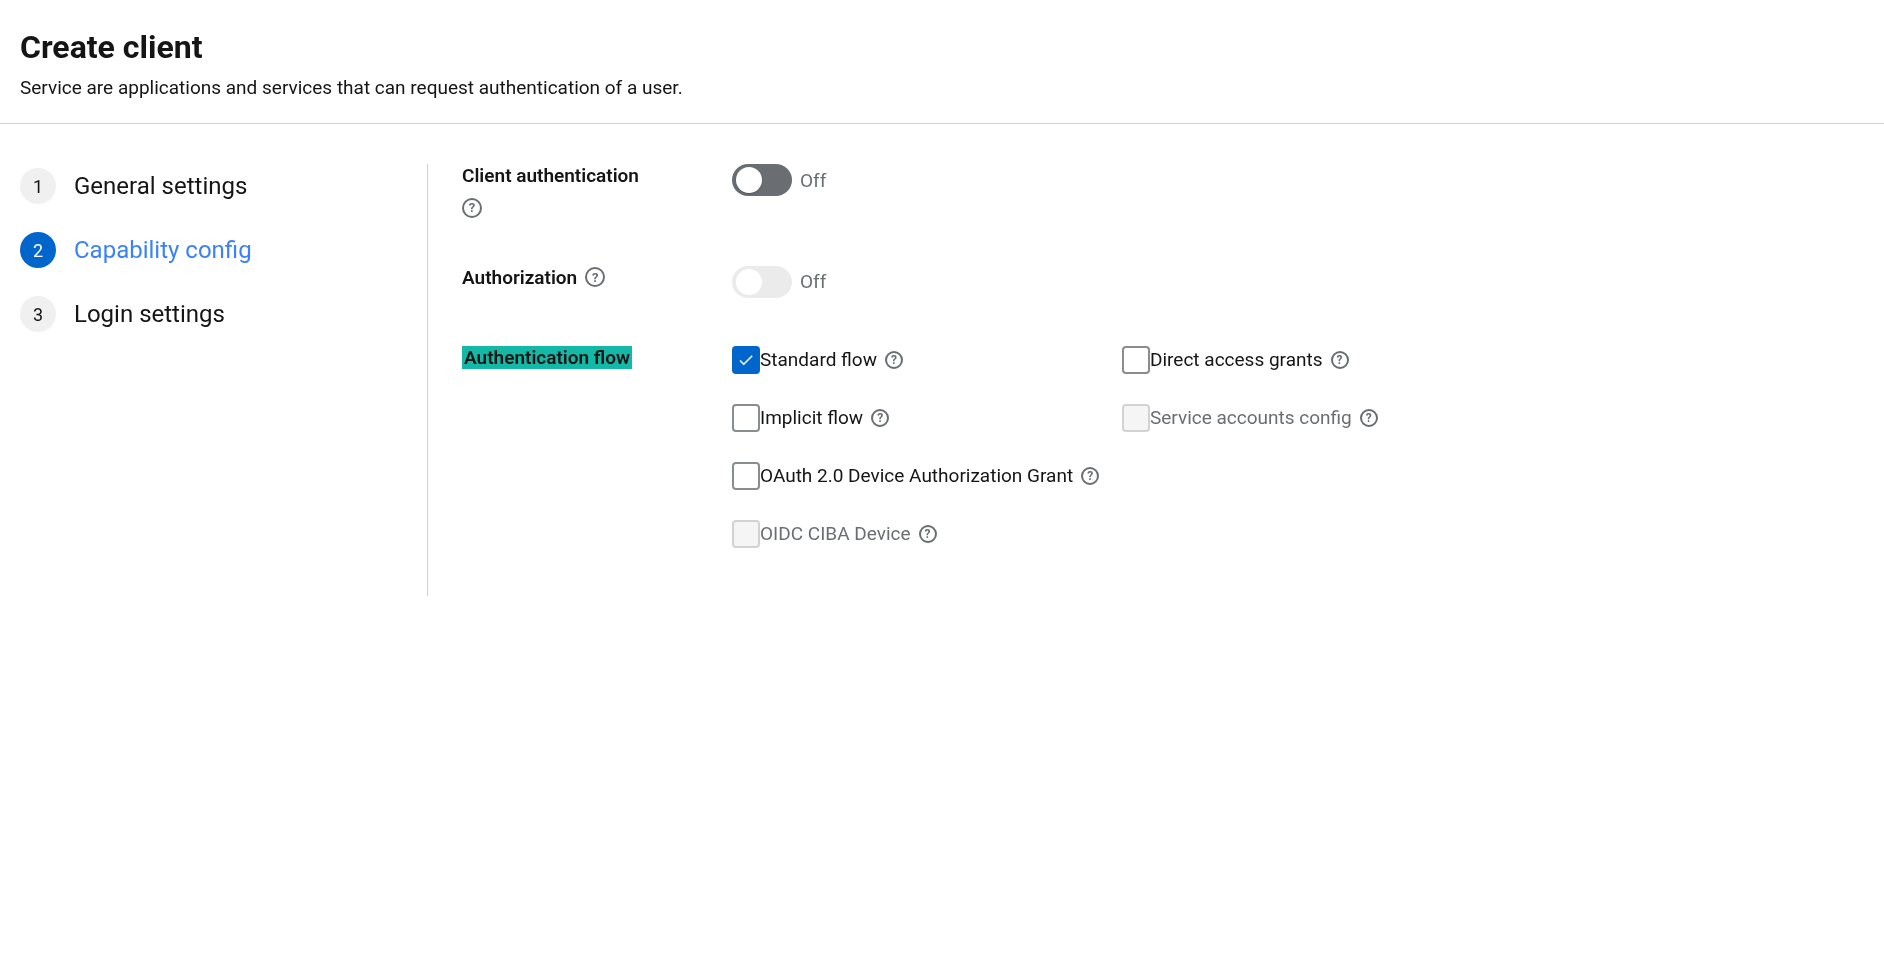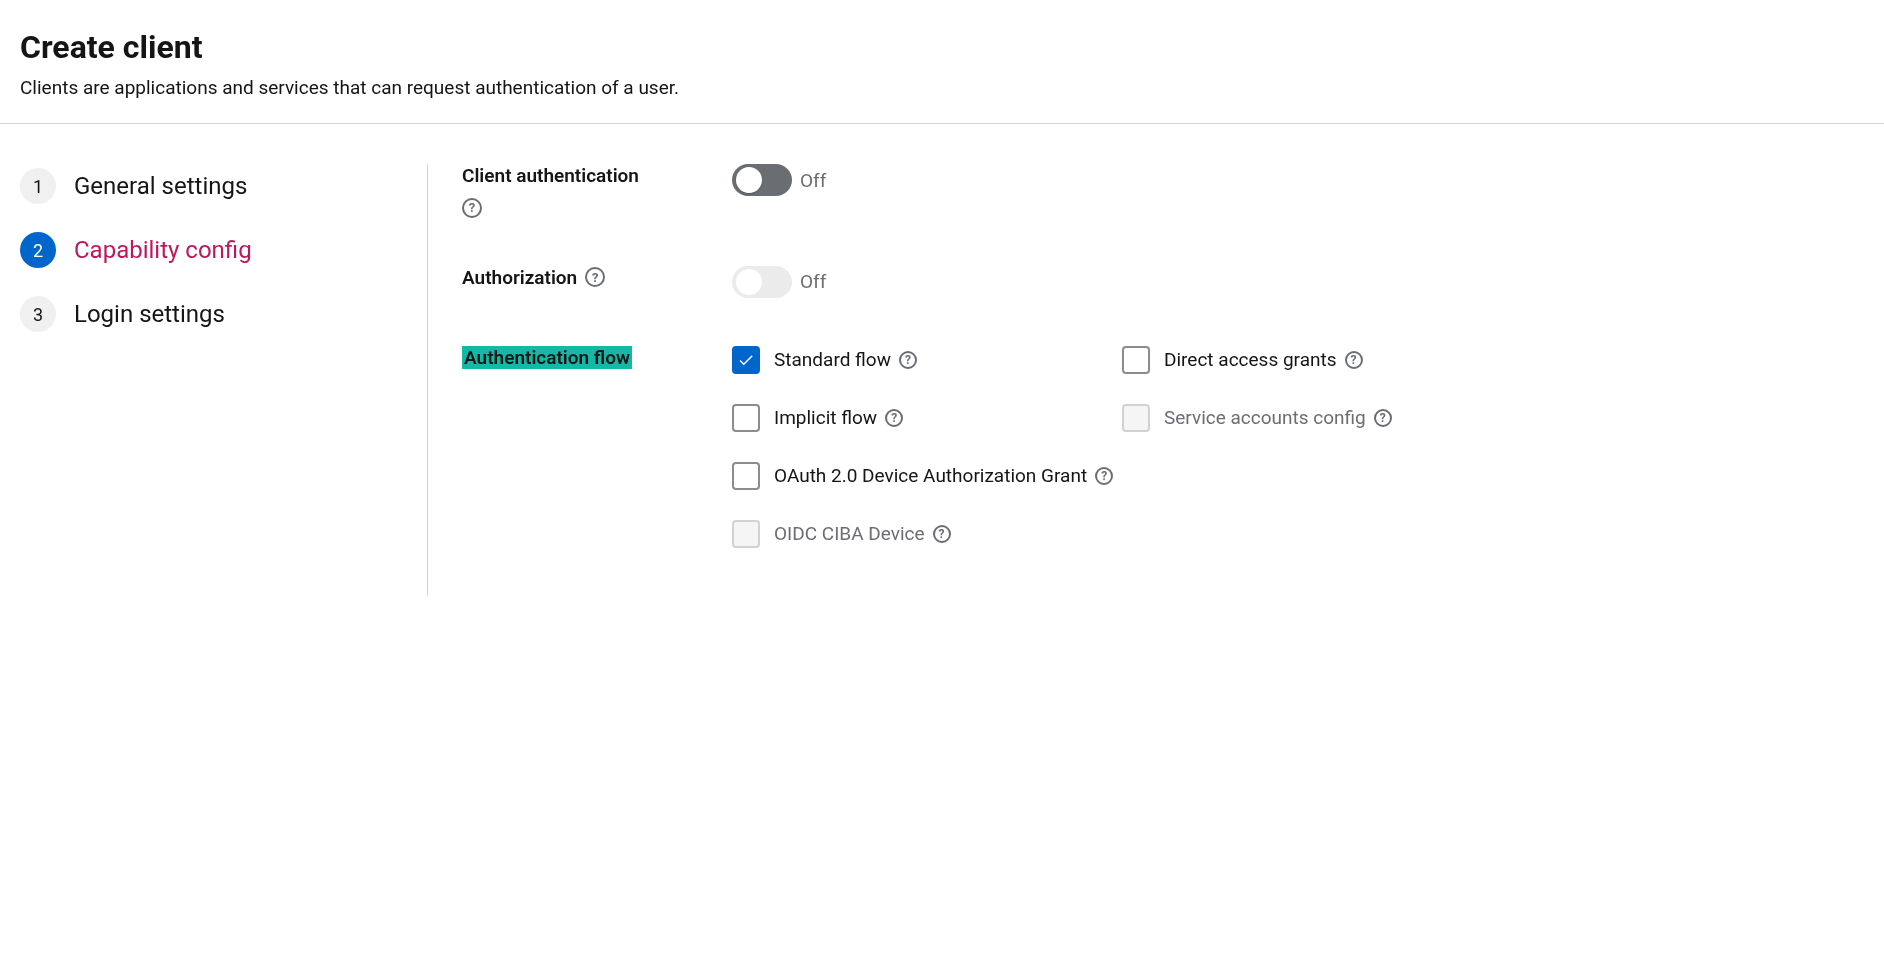--- a/index.html
+++ b/index.html
@@ -13,54 +13,54 @@
     .header { padding: 0 20px 24px 20px; }
     .page-title { font-size: 32px; font-weight: 700; margin-bottom: 10px; }
     .page-subtitle { font-size: 19px; color: #151515; }
     .divider { border: none; border-top: 1px solid #d2d2d2; margin: 0; }
     .content { display: flex; padding: 40px 20px 0 20px; }
     .wizard-steps { width: 408px; flex-shrink: 0; border-right: 1px solid #d2d2d2; padding-right: 20px; padding-top: 4px; }
     .step { display: flex; align-items: center; gap: 18px; margin-bottom: 28px; cursor: pointer; }
     .step-num { width: 36px; height: 36px; border-radius: 50%; background: #f0f0f0; color: #151515; display: flex; align-items: center; justify-content: center; font-size: 18px; font-weight: 400; }
     .step.active .step-num { background: #0066cc; color: #fff; }
     .step-label { font-size: 24px; color: #151515; }
-    .step.active .step-label { color: #be185d; }
+    .step.active .step-label { color: #3b82f6; }
     .form-area { flex: 1; padding-left: 34px; }
     .form-row { display: flex; align-items: flex-start; margin-bottom: 48px; }
     .form-label-col { width: 270px; flex-shrink: 0; }
     .form-label { font-size: 19px; font-weight: 600; color: #151515; display: inline-flex; align-items: center; gap: 8px; flex-wrap: wrap; }
     .form-label.highlighted { background: #14b8a6; padding: 0 2px; }
     .help-icon { display: inline-flex; align-items: center; justify-content: center; width: 20px; height: 20px; border: 2px solid #6a6e73; border-radius: 50%; font-size: 13px; font-weight: 700; color: #6a6e73; cursor: pointer; flex-shrink: 0; }
     .help-icon.small { width: 18px; height: 18px; font-size: 12px; border-width: 2px; }
     .form-control-col { flex: 1; display: flex; align-items: center; gap: 8px; }
     .switch { position: relative; width: 60px; height: 32px; border-radius: 16px; cursor: pointer; transition: background .15s; flex-shrink: 0; }
     .switch.off { background: #6a6e73; }
     .switch.disabled { background: #ebebeb; cursor: not-allowed; }
     .switch .knob { position: absolute; top: 3px; width: 26px; height: 26px; border-radius: 50%; background: #fff; box-shadow: 0 1px 2px rgba(0,0,0,.2); transition: left .15s; }
     .switch.off .knob { left: 4px; }
     .switch.disabled .knob { box-shadow: none; background: #fff; }
     .switch-label { font-size: 19px; color: #6a6e73; }
     .checkbox-grid { flex: 1; display: grid; grid-template-columns: 380px 1fr; row-gap: 30px; column-gap: 10px; }
     .checkbox-grid .full { grid-column: 1 / -1; }
-    .checkbox-item { display: flex; align-items: center; gap: 14px; }
+    .checkbox-item { display: flex; align-items: center; }
     .cb { width: 28px; height: 28px; border: 2px solid #8a8d90; border-radius: 4px; background: #fff; display: flex; align-items: center; justify-content: center; cursor: pointer; flex-shrink: 0; }
     .cb.checked { background: #0066cc; border-color: #0066cc; }
     .cb.disabled { background: #f5f5f5; border-color: #d2d2d2; cursor: not-allowed; }
     .cb svg { width: 18px; height: 18px; display: none; }
     .cb.checked svg { display: block; }
     .cb-label { font-size: 19px; color: #151515; display: inline-flex; align-items: center; gap: 8px; }
     .cb-label.disabled { color: #6a6e73; }
   </style>
 </head>
 <body>
 
 <div class="page">
   <div class="header">
     <h1 class="page-title">Create client</h1>
-    <p class="page-subtitle">Clients are applications and services that can request authentication of a user.</p>
+    <p class="page-subtitle">Service are applications and services that can request authentication of a user.</p>
   </div>
   <hr class="divider">
   <div class="content">
     <nav class="wizard-steps">
       <div class="step">
         <span class="step-num">1</span>
         <span class="step-label">General settings</span>
       </div>
       <div class="step active">
         <span class="step-num">2</span>

